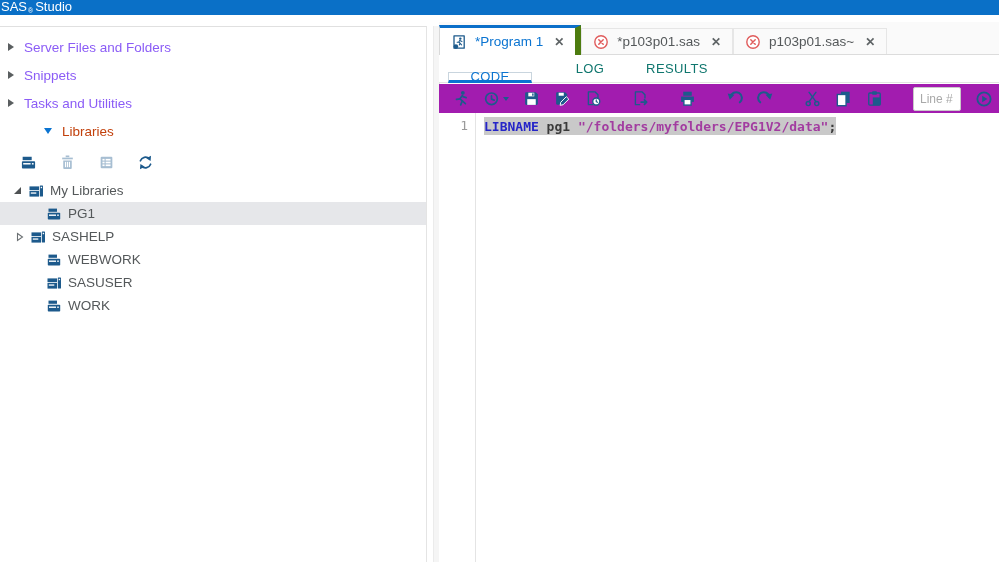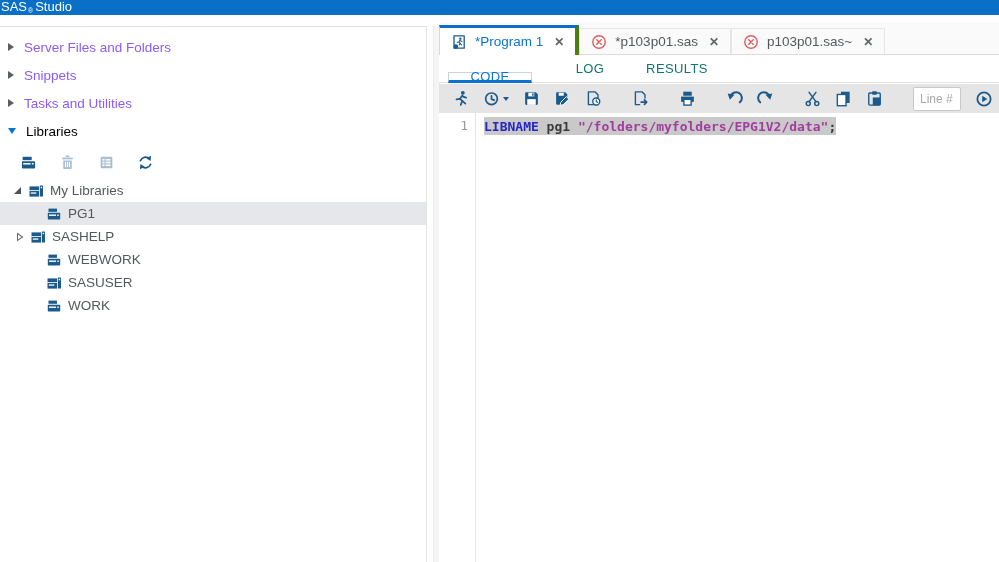--- a/index.html
+++ b/index.html
@@ -13,21 +13,21 @@
   .app-header sup { font-size:7px; margin:0 2px 0 1px; }
 
   
   .sidebar { position:absolute; left:0; top:26px; width:427px; bottom:0;
     background:#fff; border-top:1px solid #e0e0e0; border-right:1px solid #e4e4e4; }
   .nav-section { height:28px; display:flex; align-items:center; gap:10px;
     padding-left:8px; font-size:13.5px; color:#8b5cf6; cursor:pointer; }
   .nav-section:first-child { margin-top:6px; }
   .tri-right { width:0; height:0; border-left:6px solid #5a5e60;
     border-top:4.5px solid transparent; border-bottom:4.5px solid transparent; }
-  .nav-section.active { color:#000000; }
+  .nav-section.active { color:#c2410c;margin-left:36px; }
   .tri-down { width:0; height:0; border-top:6px solid #0b74d1;
     border-left:4.5px solid transparent; border-right:4.5px solid transparent; }
 
   .lib-toolbar { display:flex; gap:21px; margin:8px 0 8px 19px; align-items:center; }
   .lib-toolbar .tbtn { width:18px; height:18px; display:flex; align-items:center;
     justify-content:center; cursor:pointer; }
 
   .tree { font-size:13.5px; color:#54585a; }
   .tree-row { height:23px; display:flex; align-items:center; gap:6px; cursor:pointer; }
   .tree-root { padding-left:14px; }
@@ -43,37 +43,37 @@
     background:#f5f5f5; border-left:1px solid #ebebeb; border-right:1px solid #ebebeb; }
 
   
   .tabstrip { position:absolute; left:439px; right:0; top:22px; height:33px;
     background:#fafafa; border-bottom:1px solid #dcdcdc;
     display:flex; align-items:flex-end; }
   .tab { height:26px; display:flex; align-items:center; gap:8px; padding:0 11px;
     font-size:13.5px; color:#54585a; background:#fafafa;
     border:1px solid #e6e6e6; border-bottom:none; cursor:pointer; white-space:nowrap; }
   .tab.active { background:#fff; height:30px; border-top:3px solid #0b6fc9;
-    border-left:1px solid #d9d9d9; border-right:4px solid #4d7c0f;
+    border-left:1px solid #d9d9d9; border-right:6px solid #4d7c0f;
     color:#0b74d1; margin-bottom:-1px; z-index:2; }
   .tab .close { color:#5f6466; font-size:12px; font-weight:bold; margin-left:3px; cursor:pointer; }
   .tab svg { flex:0 0 auto; }
 
   .subtabs { position:absolute; left:439px; right:0; top:55px; height:28px;
     background:#fff; border-bottom:1px solid #e3e3e3; display:flex;
     align-items:stretch; padding-left:9px; }
   .subtab { display:flex; align-items:center; justify-content:center;
     font-size:13px; color:#0f766e; letter-spacing:.4px; cursor:pointer; }
   .subtab.active { width:84px; color:#0b74d1; border:1px solid #c9d5de;
     border-bottom:3px solid #0b74d1; margin:17px 0 -1px 0; }
   .subtab.log { width:60px; margin-left:28px; }
   .subtab.results { width:82px; margin-left:16px; }
 
   .code-toolbar { position:absolute; left:439px; right:0; top:84px; height:29px;
-    display:flex; align-items:center; padding-left:13px; gap:14px; background:#e5e5e5; }
+    display:flex; align-items:center; padding-left:13px; gap:14px; background:#a21caf; }
   .tbtn { display:flex; align-items:center; justify-content:center; cursor:pointer; }
   .tb-sep { width:1px; height:20px; background:#dcdcdc; margin:0 1px; }
   .hist-group { display:flex; align-items:center; gap:3px; }
   .caret-down { width:0; height:0; border-top:4px solid #1d5a8c;
     border-left:3.5px solid transparent; border-right:3.5px solid transparent; }
   .line-input { width:48px; height:24px; border:1px solid #c9c9c9; border-radius:2px;
     font-size:12px; padding:0 6px; color:#555; outline:none;
     font-family:"Liberation Sans",sans-serif; }
   .line-input::placeholder { color:#a9a9a9; }
 

